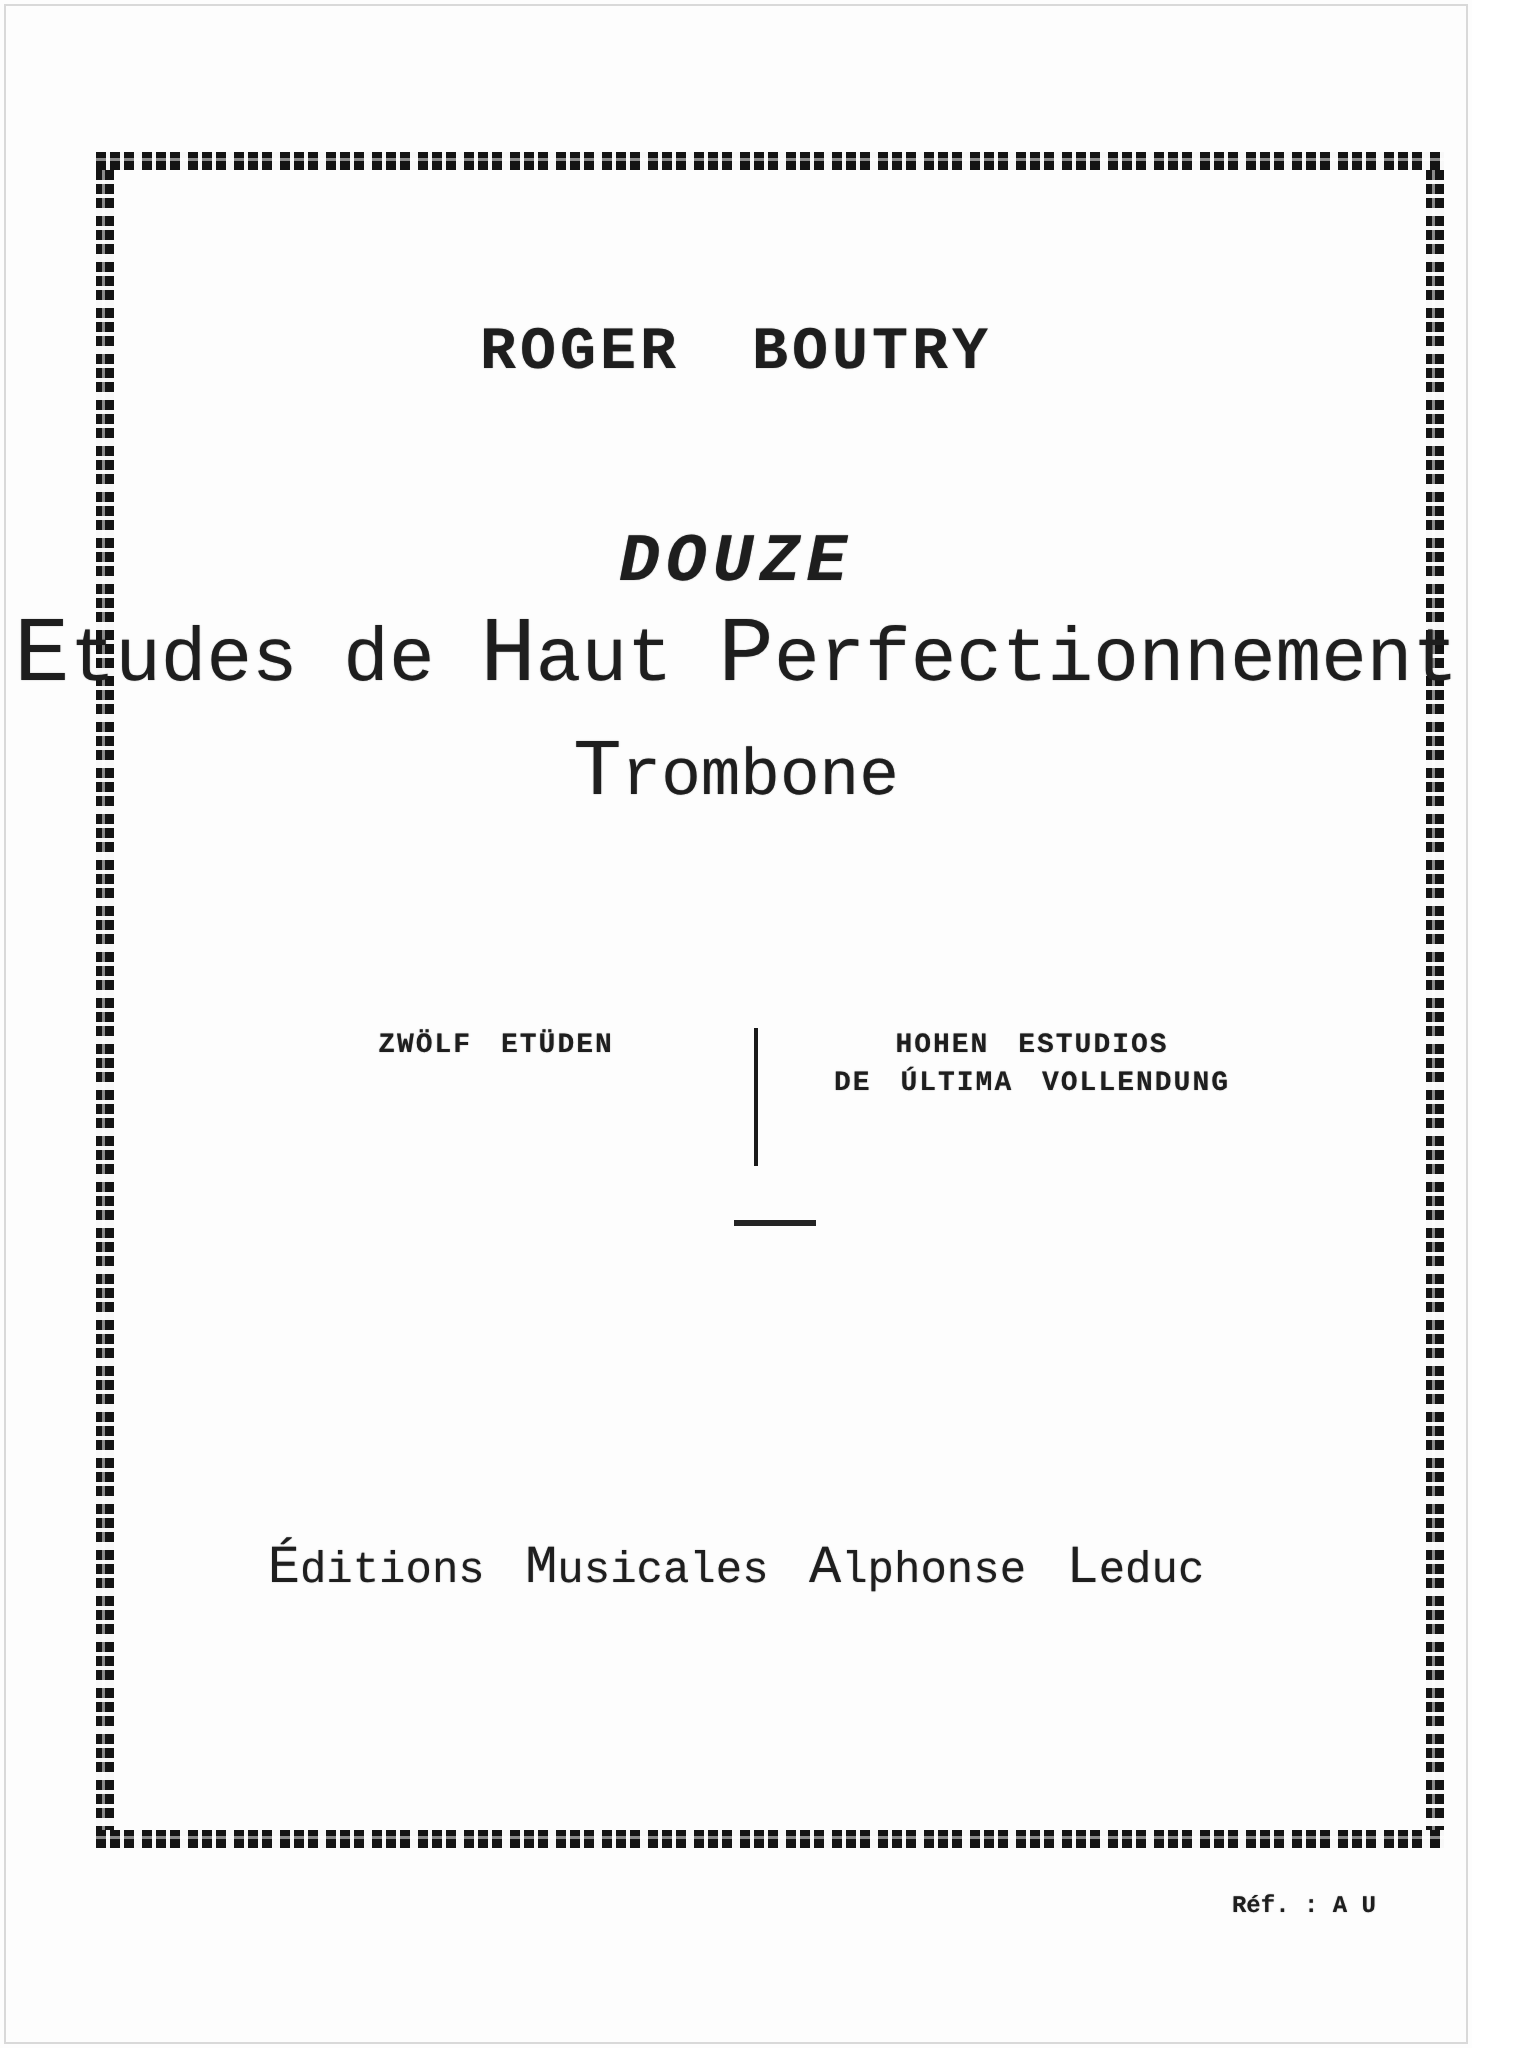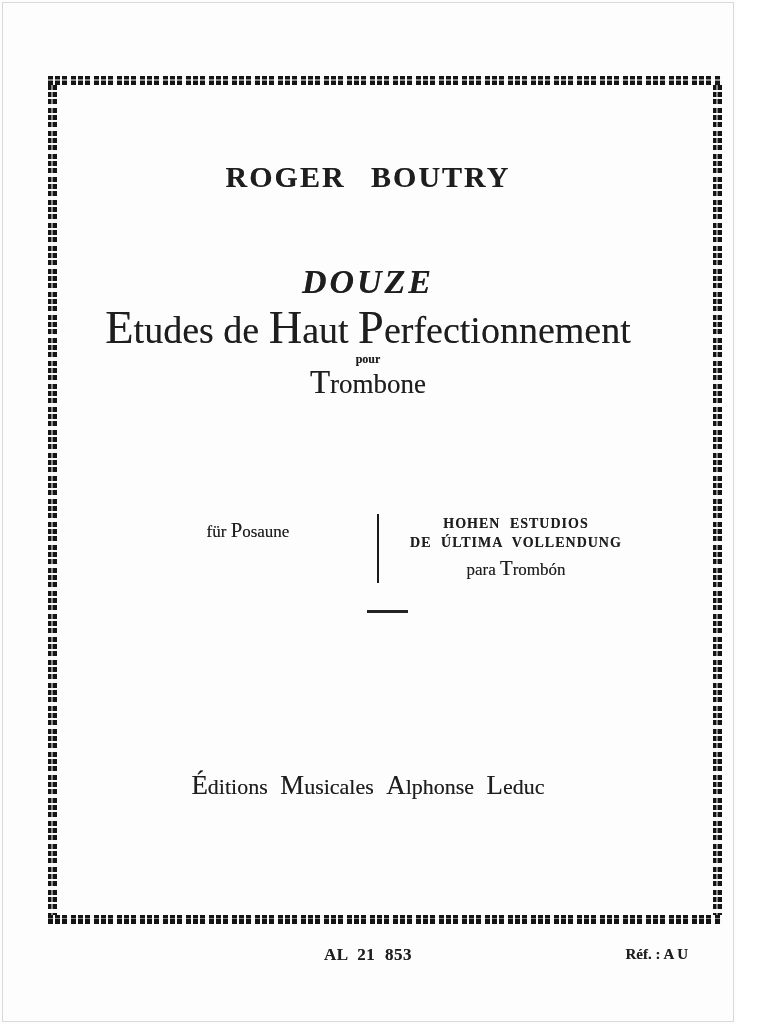--- a/index.html
+++ b/index.html
@@ -8,21 +8,21 @@
     width: 768px;
     height: 1024px;
     background: #ffffff;
     overflow: hidden;
   }
   .page {
     position: relative;
     width: 736px;
     height: 1024px;
     background: #fdfdfd;
-    font-family: Liberation Serif, serif;
+    font-family: Liberation Mono, monospace;
     color: #1e1e1e;
     text-shadow: 0 0 0.6px rgba(30,30,30,0.55);
   }
   .scan-edge {
     position: absolute;
     inset: 2px;
     border: 1px solid #d9d9d9;
     pointer-events: none;
   }
 
@@ -73,21 +73,21 @@
     font-size: 38px;
     line-height: 1.25;
   }
   .title-pour {
     top: 352px;
     font-size: 12px;
     font-weight: bold;
   }
   .title-instrument {
     top: 364px;
-    font-size: 27px;
+    font-size: 33px;
   }
   .en-line1 {
     top: 449px;
     font-size: 15px;
     font-weight: bold;
     letter-spacing: 1.3px;
     word-spacing: 5px;
   }
   .en-line2 {
     top: 468px;
@@ -142,21 +142,21 @@
     top: 945px;
     font-size: 17px;
     font-weight: bold;
     letter-spacing: 0.5px;
     word-spacing: 5px;
   }
   .reference {
     position: absolute;
     right: 48px;
     top: 946px;
-    font-size: 15px;
+    font-size: 12px;
     font-weight: bold;
     white-space: nowrap;
   }
 
   
   .cap { font-size: 1.22em; }
 </style>
 </head>
 <body>
 
@@ -166,36 +166,33 @@
 
   <div class="b-strip b-h b-top"></div>
   <div class="b-strip b-h b-bottom"></div>
   <div class="b-strip b-v b-left"></div>
   <div class="b-strip b-v b-right"></div>
 
   <div class="line composer">ROGER BOUTRY</div>
 
   <div class="line title-douze">DOUZE</div>
   <div class="line title-main"><span class="cap">E</span>tudes de <span class="cap">H</span>aut <span class="cap">P</span>erfectionnement</div>
-  <div class="line title-pour">pour</div>
   <div class="line title-instrument"><span class="cap">T</span>rombone</div>
 
 
   <div class="col col-left">
-    <div class="sub-line">für <span class="cap">P</span>osaune</div>
+    <div class="caps-line">ZWÖLF ETÜDEN</div>
   </div>
 
   <div class="col-divider"></div>
 
   <div class="col col-right">
     <div class="caps-line">HOHEN ESTUDIOS</div>
     <div class="caps-line">DE ÚLTIMA VOLLENDUNG</div>
-    <div class="sub-line">para <span class="cap">T</span>rombón</div>
   </div>
 
   <div class="separator-rule"></div>
 
   <div class="line publisher"><span class="cap">É</span>ditions <span class="cap">M</span>usicales <span class="cap">A</span>lphonse <span class="cap">L</span>educ</div>
 
-  <div class="line catalog">AL 21 853</div>
   <div class="reference">Réf. : A U</div>
 
 </div>
 
 </body></html>

